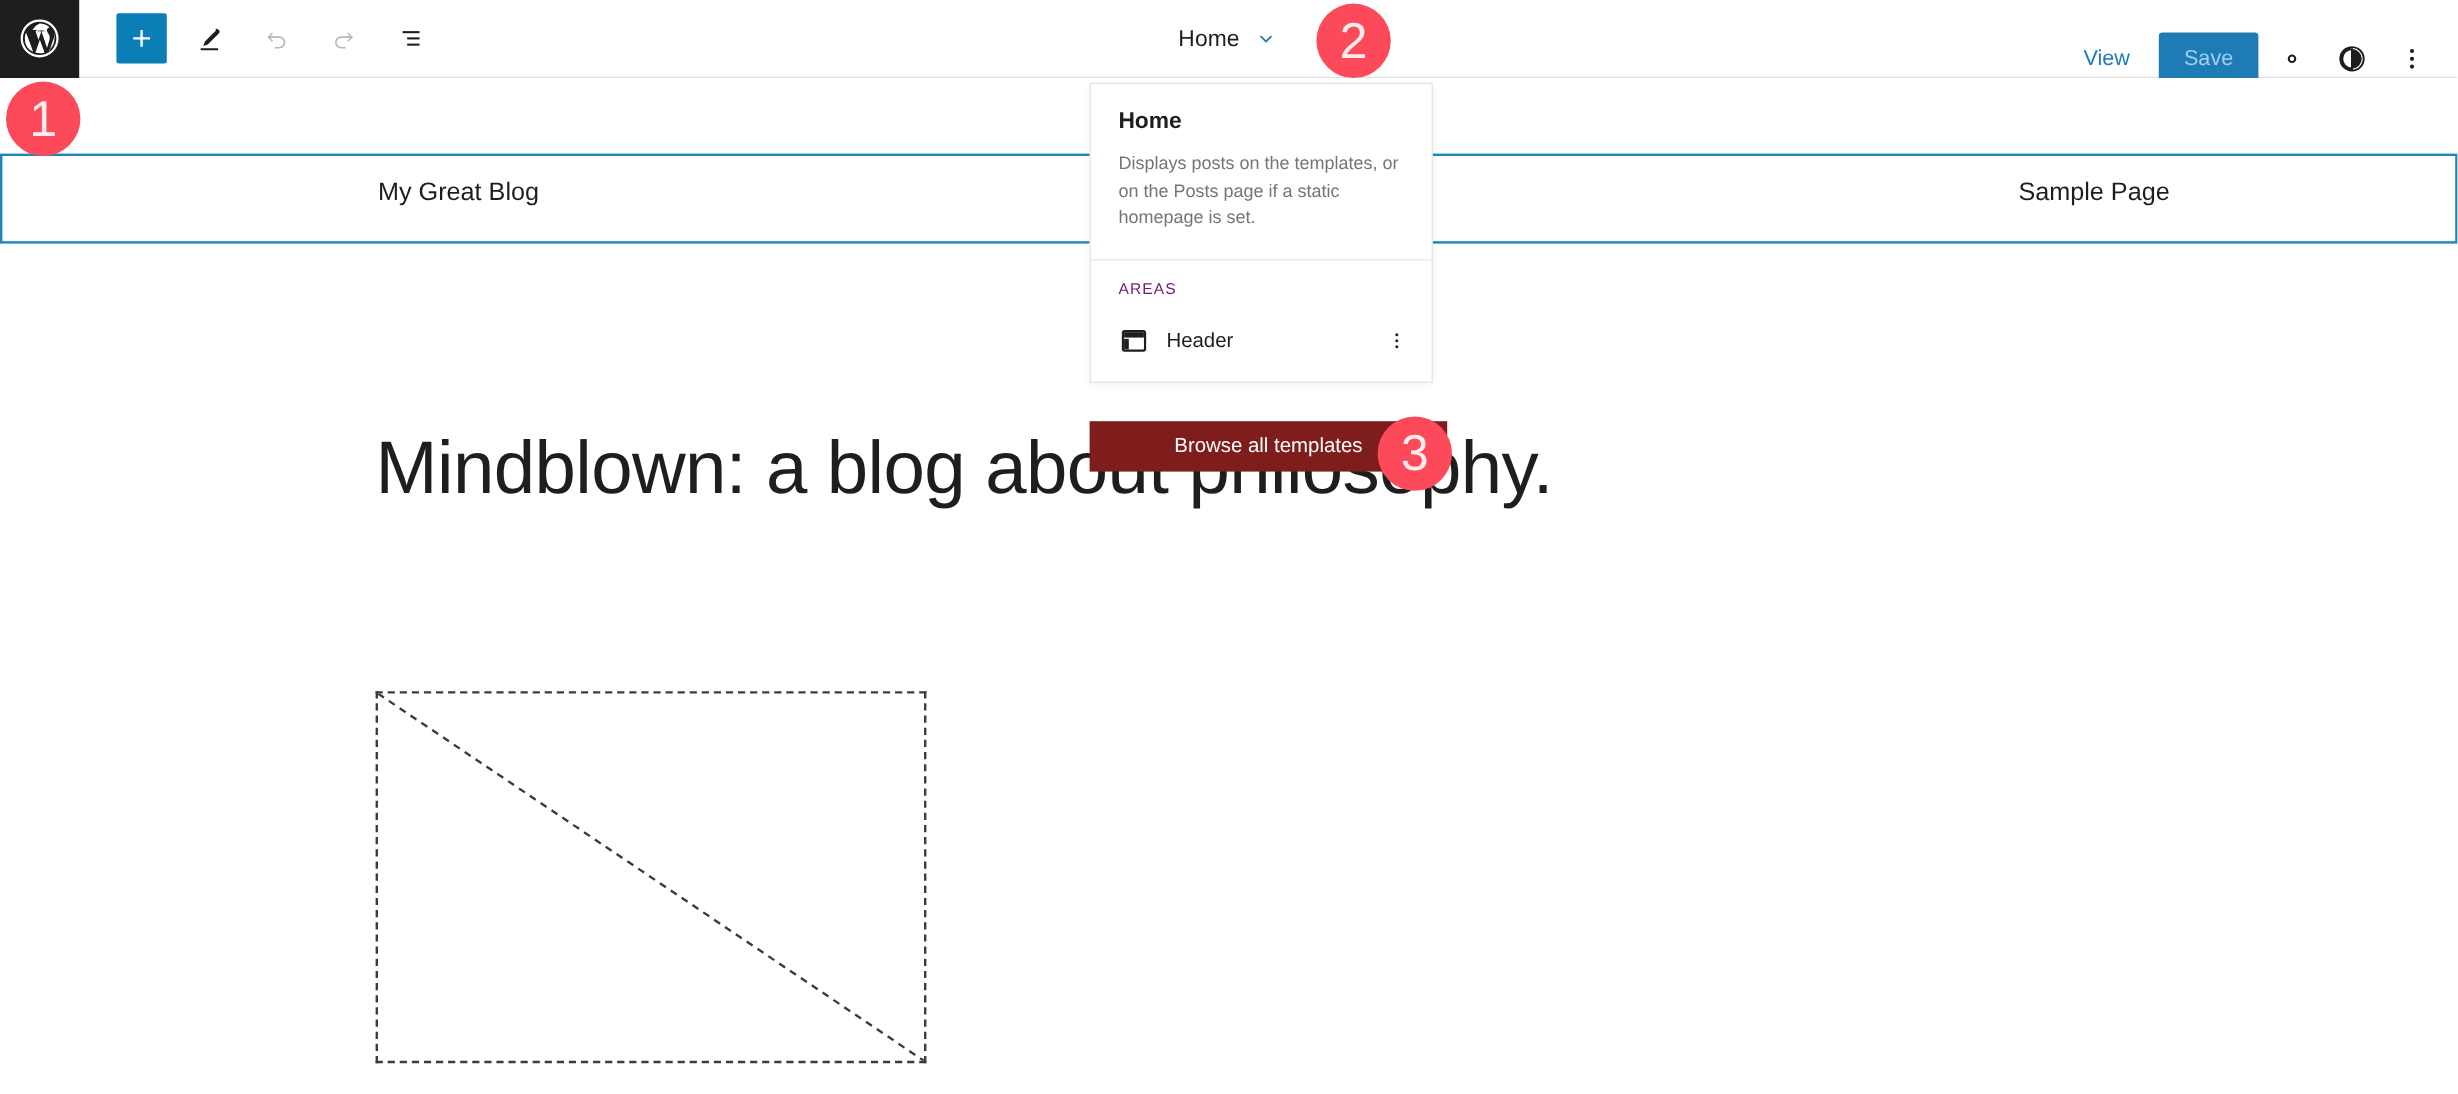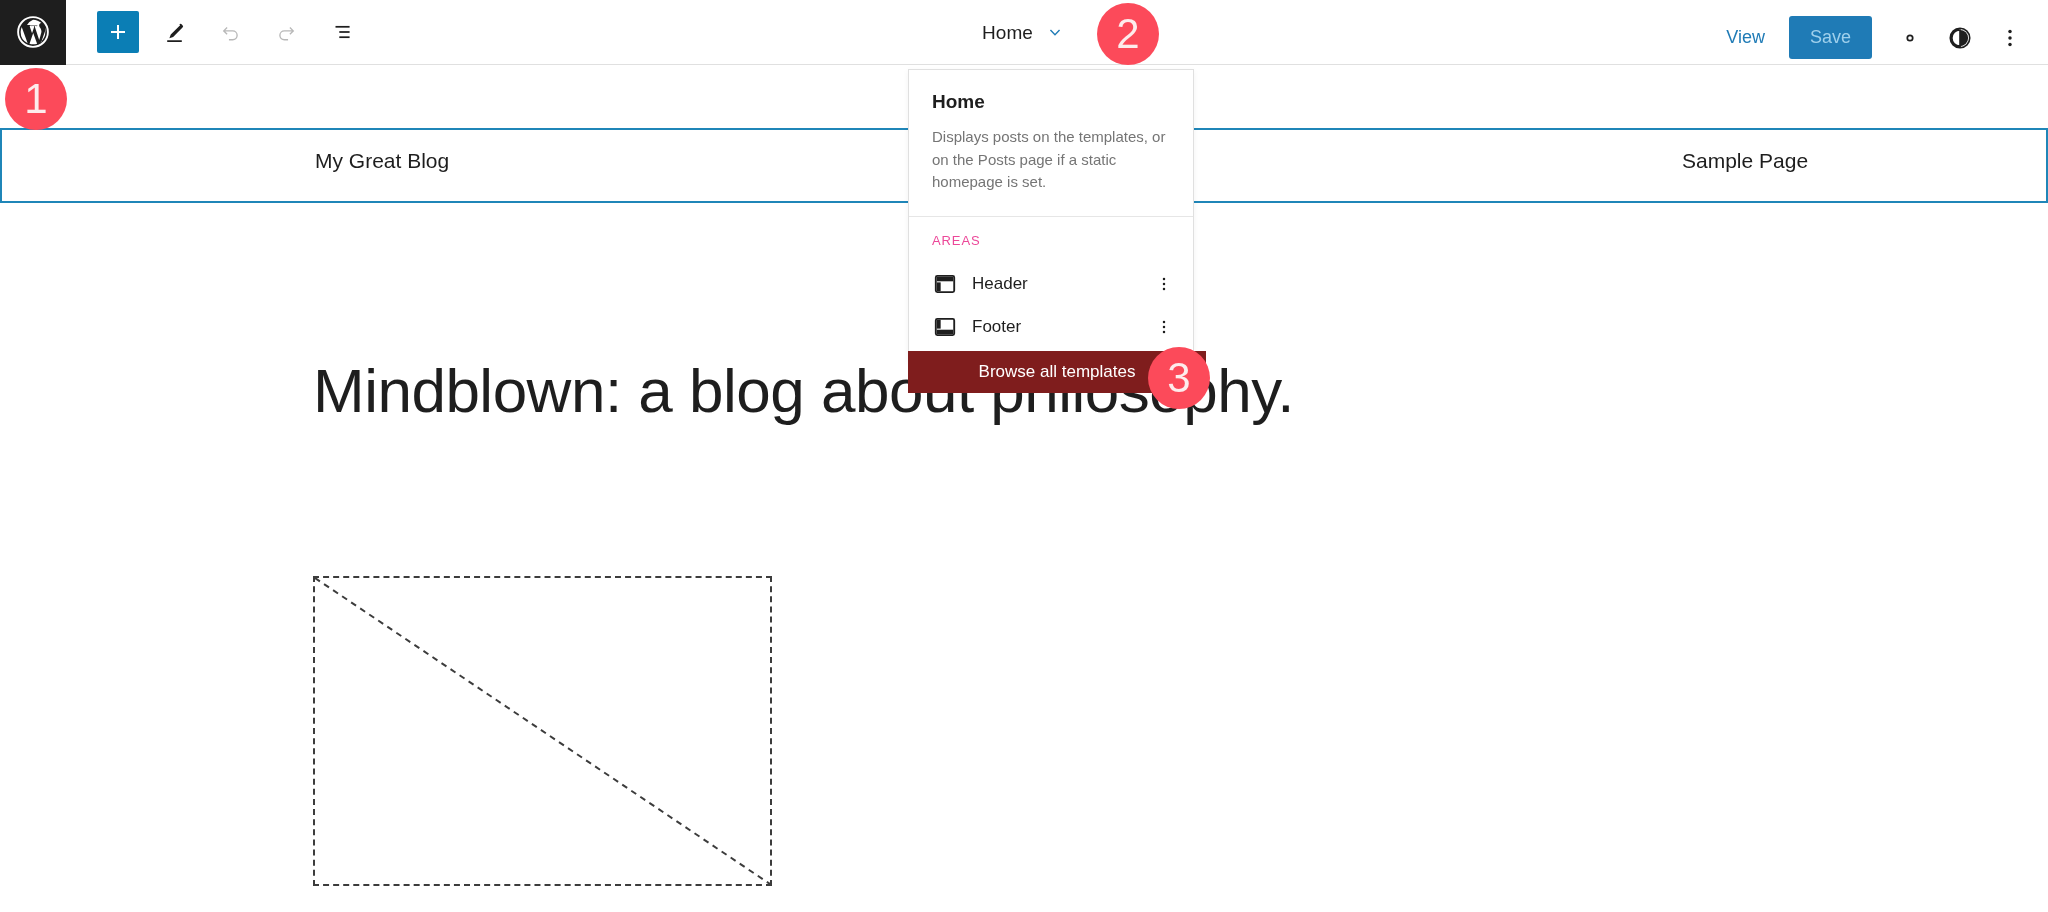--- a/index.html
+++ b/index.html
@@ -53,33 +53,33 @@
   }
   .doc-title-btn .label {
     font-size: 19px; color: #1e1e1e; font-weight: 400;
     letter-spacing: .1px;
   }
   .chevron { width: 22px; height: 22px; display: block; }
   .chevron svg { fill: #1f7bb6; }
 
   
   .toolbar-right {
-    position: absolute; right: 16px; top: 5px; height: 65px;
+    position: absolute; right: 16px; top: 16px; height: 65px;
     display: flex; align-items: center; gap: 6px;
   }
   .link-btn {
     background: transparent; border: none; cursor: pointer;
     color: #1f7bb6; font-size: 18px; padding: 10px 14px;
     font-family: "Liberation Sans", sans-serif;
   }
   .save-btn {
     background: #1f7bb6; color: #9fd0ec; border: none; cursor: pointer;
     font-size: 18px; padding: 11px 21px; border-radius: 3px;
     font-family: "Liberation Sans", sans-serif;
-    margin-left: 4px; margin-right: 10px;
+    margin-left: 4px; 
   }
   .icon-btn {
     width: 44px; height: 44px; border: none; background: transparent;
     display: flex; align-items: center; justify-content: center; cursor: pointer;
   }
   .icon-btn svg { fill: #1e1e1e; }
 
   
   .canvas { position: absolute; top: 65px; left: 0; width: 2036px; height: 847px; background: #fff; }
 
@@ -120,21 +120,21 @@
     background: #ffffff;
     border: 1px solid #e0e0e0;
     box-shadow: 0 2px 6px rgba(0,0,0,.05);
     z-index: 40;
   }
   .pop-section-top { padding: 21px 23px 22px 23px; border-bottom: 1px solid #e6e6e6; }
   .pop-title { font-size: 19px; font-weight: 700; color: #1e1e1e; margin-bottom: 13px; }
   .pop-desc { font-size: 15px; line-height: 1.5; color: #757575; }
   .pop-section-areas { padding: 16px 0 12px 0; }
   .areas-label {
-    font-size: 13px; letter-spacing: .9px; color: #ec4899;
+    font-size: 13px; letter-spacing: .9px; color: #701a75;
     padding: 0 23px; margin-bottom: 15px; text-transform: uppercase;
   }
   .area-row {
     display: flex; align-items: center; height: 43px;
     padding: 0 16px 0 23px; cursor: pointer;
   }
   .area-icon { width: 26px; height: 26px; flex: 0 0 auto; margin-right: 14px; display:block; }
   .area-icon svg { display: block; }
   .area-name { font-size: 17px; color: #1e1e1e; flex: 1 1 auto; }
   .kebab { width: 26px; height: 26px; display: flex; align-items: center; justify-content: center; cursor: pointer; }
@@ -274,37 +274,20 @@
         <span class="area-name">Header</span>
         <span class="kebab">
           <svg width="20" height="20" viewBox="0 0 24 24" aria-hidden="true">
             <circle cx="12" cy="6" r="1.5"></circle>
               <circle cx="12" cy="12" r="1.5"></circle>
               <circle cx="12" cy="18" r="1.5"></circle>
           </svg>
         </span>
       </div>
 
-      <div class="area-row">
-        <span class="area-icon">
-          <svg width="26" height="26" viewBox="0 0 24 24" aria-hidden="true">
-            <rect x="3.5" y="4.5" width="17" height="15" rx="1.4" fill="none" stroke="#1e1e1e" stroke-width="1.7"></rect>
-            <rect x="4.4" y="14.5" width="15.2" height="4.1" fill="#1e1e1e"></rect>
-            <rect x="4.4" y="5.4" width="3.6" height="8.1" fill="#1e1e1e"></rect>
-          </svg>
-        </span>
-        <span class="area-name">Footer</span>
-        <span class="kebab">
-          <svg width="20" height="20" viewBox="0 0 24 24" aria-hidden="true">
-            <circle cx="12" cy="6" r="1.5"></circle>
-              <circle cx="12" cy="12" r="1.5"></circle>
-              <circle cx="12" cy="18" r="1.5"></circle>
-          </svg>
-        </span>
-      </div>
     </div>
   </div>
 
   <button class="browse-btn">Browse all templates</button>
 
   <div class="badge" id="badge-1">1</div>
   <div class="badge" id="badge-2">2</div>
   <div class="badge" id="badge-3">3</div>
 
 </div>

